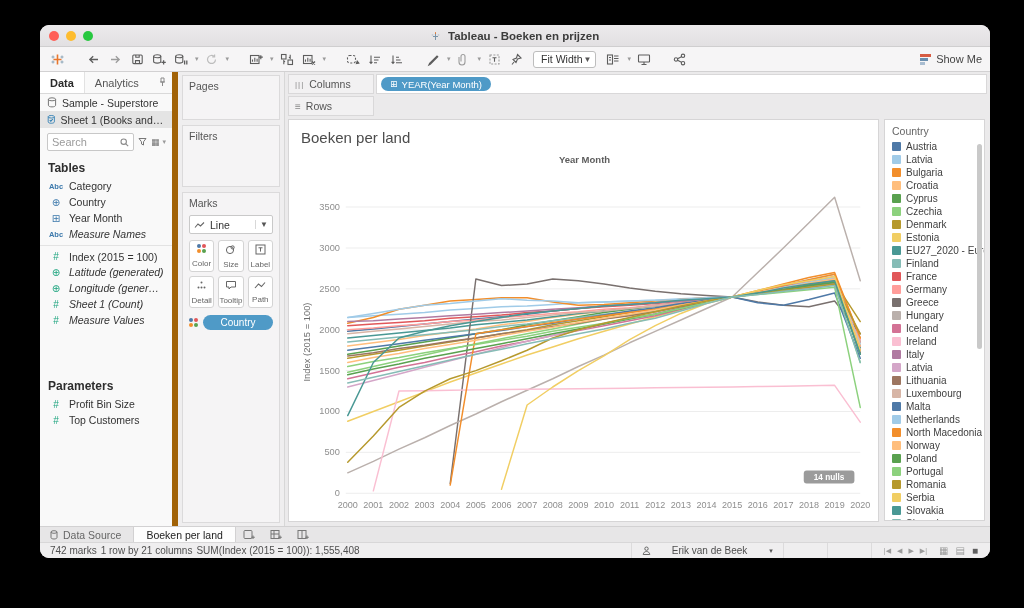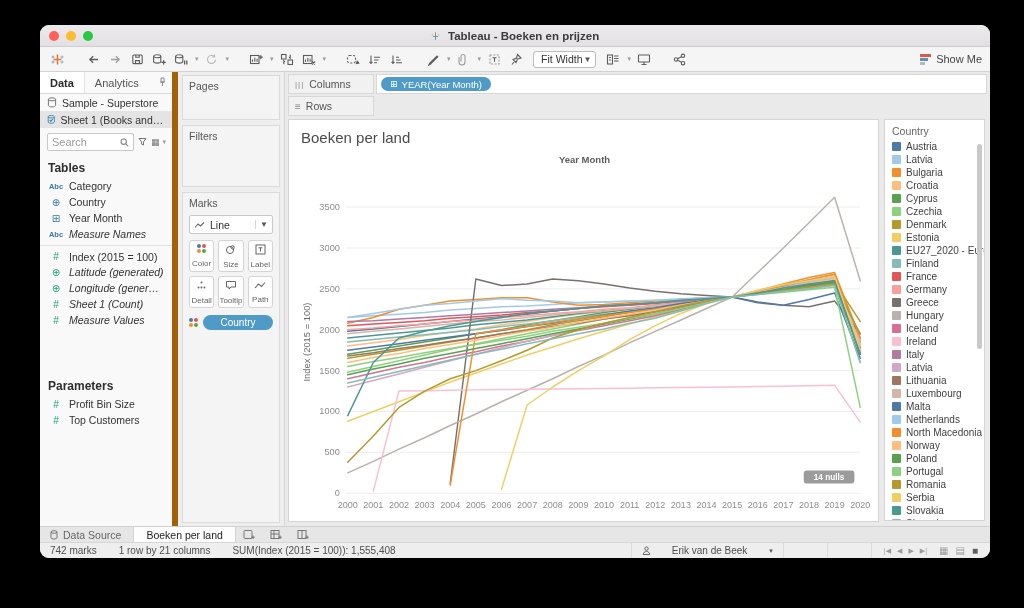--- a/index.html
+++ b/index.html
@@ -105,21 +105,21 @@
   
   .tabsrow { height:16px; flex:0 0 16px; background:#E7E6E7; border-top:1px solid #D2D1D2;
     display:flex; align-items:stretch; font-size:10.5px; color:#555; }
   .dstab { display:flex; align-items:center; gap:5px; padding:0 12px 0 10px; color:#666; }
   .sheettab { background:#FDFDFD; border-left:1px solid #D2D1D2; border-right:1px solid #D2D1D2;
     display:flex; align-items:center; padding:0 12px; color:#222; }
   .newtab { display:flex; align-items:center; padding:0 7px; color:#777; }
   
   .statusrow { height:16px; flex:0 0 16px; background:#EFEEEF; border-top:1px solid #D8D7D8;
     display:flex; align-items:center; font-size:10px; color:#4f4f4f; }
-  .statleft { display:flex; gap:22px; padding-left:10px; }
+  .statleft { display:flex; gap:4px; padding-left:10px; }
   .statright { margin-left:auto; display:flex; align-items:center; height:100%; }
   .usercell { display:flex; align-items:center; gap:21px; padding:0 10px; height:100%;
     border-left:1px solid #DCDBDC; border-right:1px solid #DCDBDC; }
   .emptycell { width:44px; height:100%; border-right:1px solid #DCDBDC; }
   .navcell { display:flex; align-items:center; gap:6px; padding:0 12px; color:#9b9b9b; font-size:7px; }
   .gridcell { display:flex; align-items:center; gap:7px; padding-right:12px; color:#9b9b9b; font-size:10px; }
   .gridcell .dark { color:#5f5f5f; }
 </style>
 </head>
 <body>

